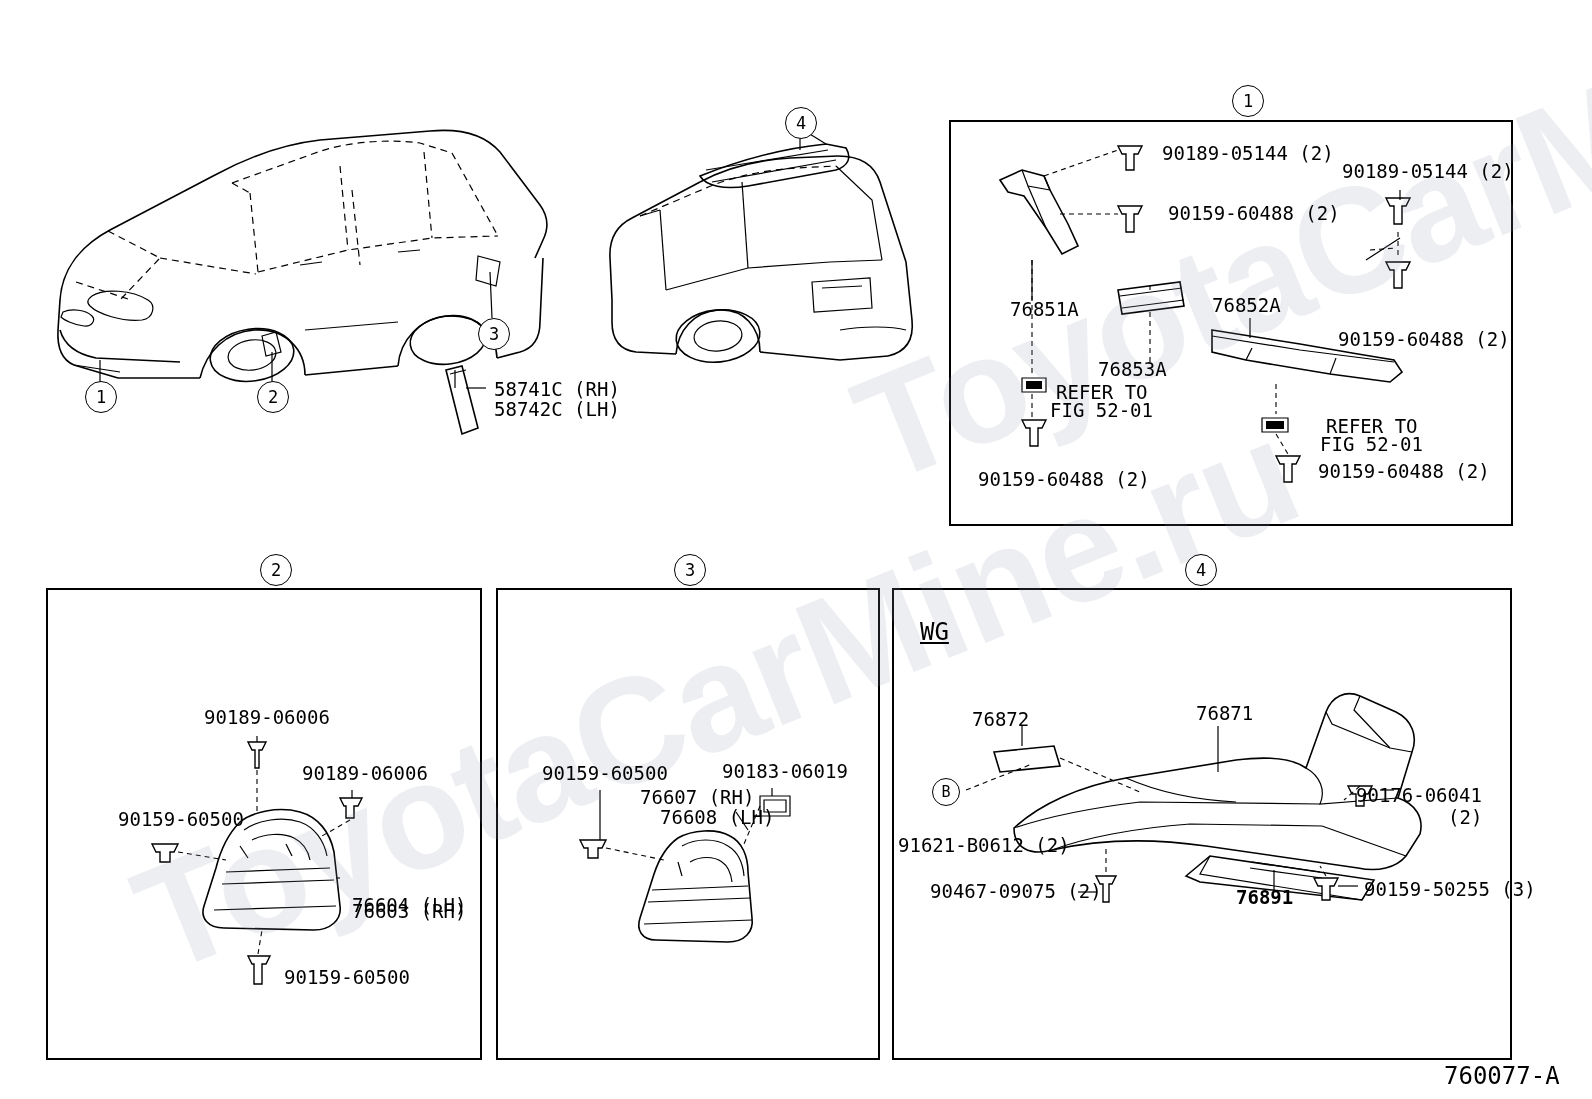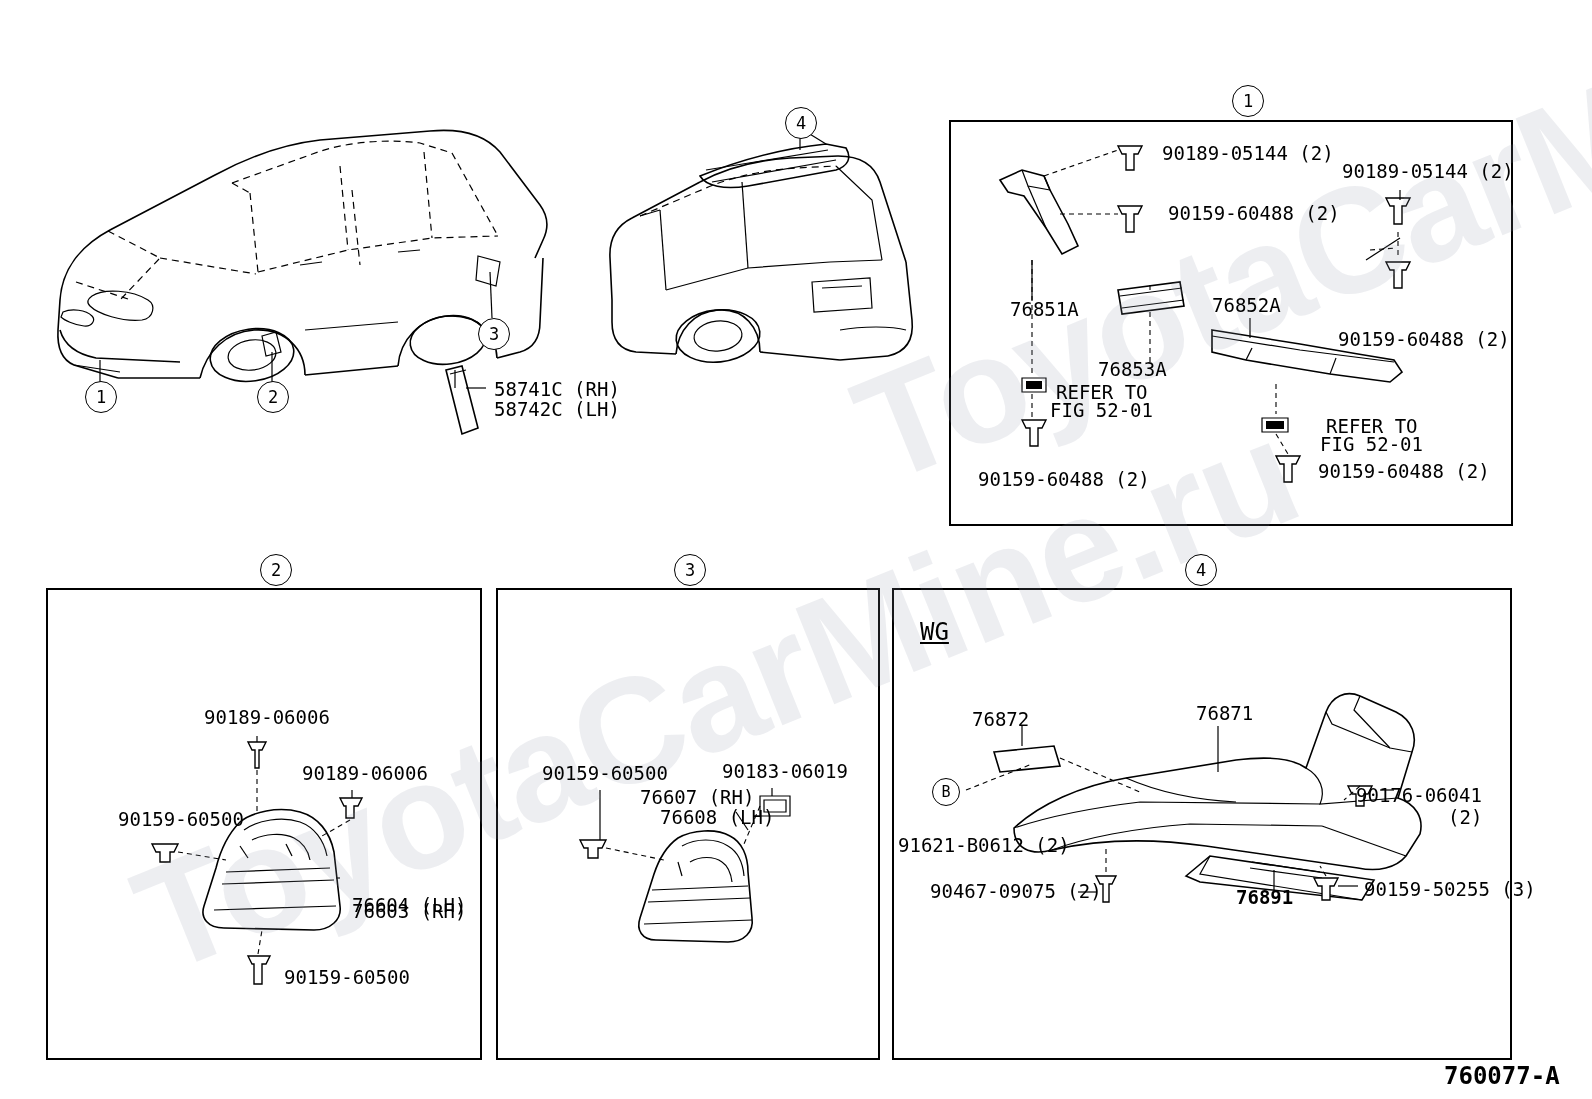--- a/index.html
+++ b/index.html
@@ -383,15 +383,15 @@
 
   <div class="lbl" style="left:972px;top:708px;">76872</div>
   <div class="lbl" style="left:1196px;top:702px;">76871</div>
   <div class="lbl" style="left:1236px;top:886px;font-weight:bold;">76891</div>
   <div class="lbl" style="left:898px;top:834px;">91621-B0612 (2)</div>
   <div class="lbl" style="left:930px;top:880px;">90467-09075 (2)</div>
   <div class="lbl" style="left:1356px;top:784px;">90176-06041</div>
   <div class="lbl" style="left:1448px;top:806px;">(2)</div>
   <div class="lbl" style="left:1364px;top:878px;">90159-50255 (3)</div>
 
-  <div class="lbl big" style="left:1444px;top:1062px;font-weight:bold;">760077-A</div>
+  <div class="lbl big" style="left:1444px;top:1062px;">760077-A</div>
 
 </div>
 
 </body></html>

